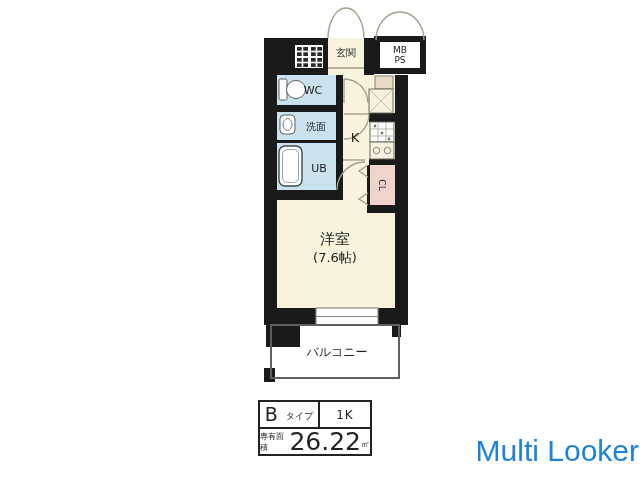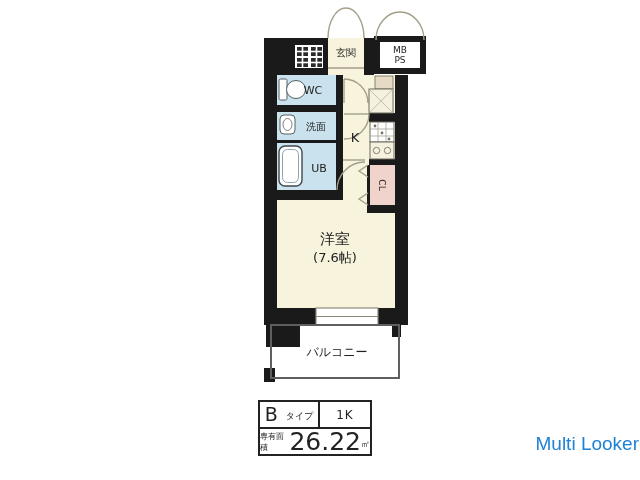--- a/index.html
+++ b/index.html
@@ -18,21 +18,21 @@
     display:flex;align-items:center;justify-content:center;}
   .cell-layout{flex:1;display:flex;align-items:center;justify-content:center;
     font-size:12px;letter-spacing:1px;}
   .type-main{font-size:19px;line-height:1;}
   .type-suffix{font-size:9px;margin-left:8px;margin-top:4px;}
   .info-row-bottom{height:25px;display:flex;align-items:center;justify-content:center;}
   .area-label{font-size:8px;margin-right:1px;}
   .area-value{font-size:25px;line-height:1;}
   .area-unit{font-size:9px;margin-top:6px;}
   .watermark{
-    position:absolute;top:434px;right:1px;font-size:19px;line-height:1.1;
+    position:absolute;top:434px;right:1px;font-size:30px;line-height:1.1;
     font-family:"Liberation Sans","DejaVu Sans",sans-serif;
   }
 </style>
 </head>
 <body>
 
 <div id="stage">
   <svg width="640" height="480" viewBox="0 0 640 480">
 
     <g>

